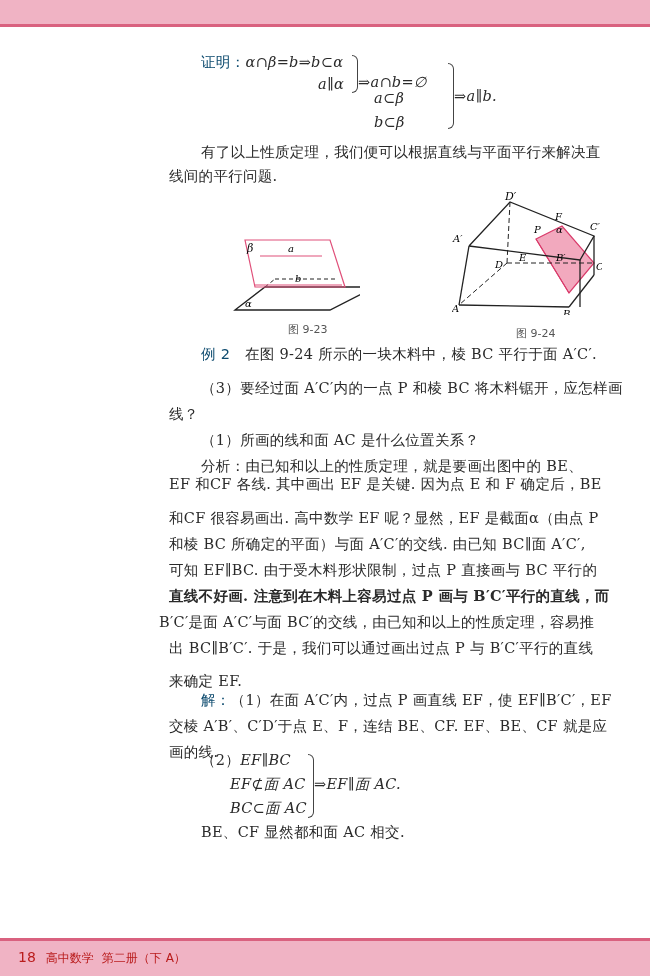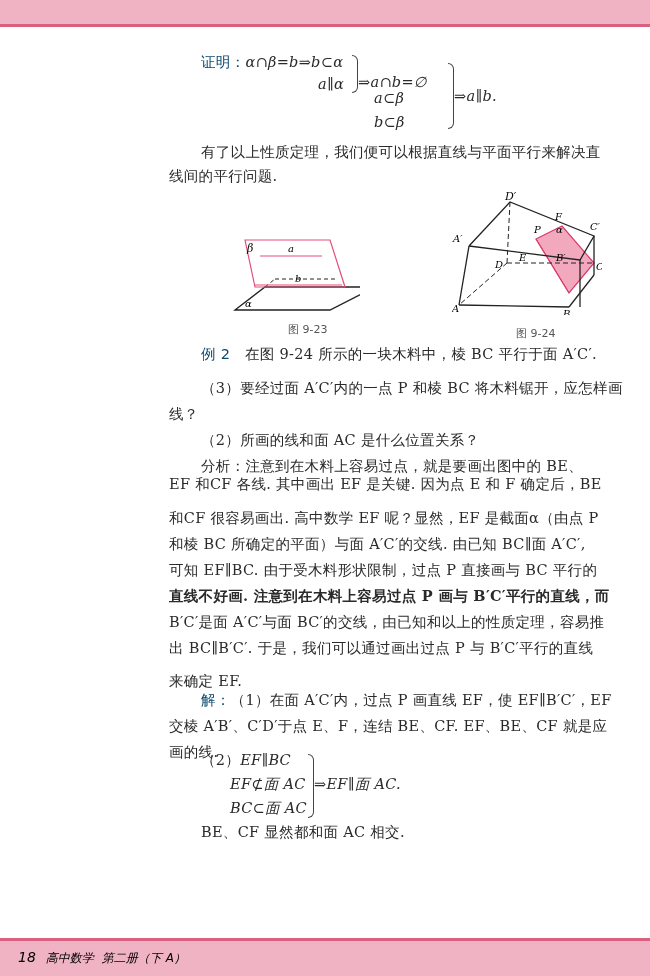--- a/index.html
+++ b/index.html
@@ -15,21 +15,21 @@
       border-bottom: 3px solid #d9617f;
     }
     .bottom-band {
       position: absolute; left: 0; top: 938px; width: 650px; height: 38px;
       background: #f0b3c4;
       border-top: 3px solid #d9617f;
     }
     .footer-text {
       position: absolute; left: 18px; top: 8px;
       font-family: "DejaVu Sans", "Liberation Sans", sans-serif;
-      font-size: 12px; color: #000000; font-style: italic;
+      font-size: 12px; color: #b91c1c;
     }
     .footer-text .pg { font-size: 14px; margin-right: 10px; }
     .footer-text .sep { margin-left: 8px; }
 
     .line {
       position: absolute; font-size: 14.5px; line-height: 20px; white-space: nowrap;
       letter-spacing: 0.3px;
     }
     .math { font-style: italic; font-family: "DejaVu Serif", "Liberation Serif", serif; }
     .red { color: #0c4a6e; font-family: "DejaVu Sans", "Liberation Sans", sans-serif; }
@@ -108,29 +108,29 @@
   <text x="0" y="122" font-size="10">A</text>
   <text x="111" y="127" font-size="10">B</text>
 </svg>
 <div class="caption" style="left:508px; top:326px;">图 9-24</div>
 
 <div class="line" style="left:201px; top:344px;">
   <span class="red">例 2</span>&nbsp;&nbsp;&nbsp;<span>在图 9-24 所示的一块木料中，棱 BC 平行于面 A′C′.</span>
 </div>
 <div class="line" style="left:201px; top:378px;">（3）要经过面 A′C′内的一点 P 和棱 BC 将木料锯开，应怎样画</div>
 <div class="line" style="left:169px; top:404px;">线？</div>
-<div class="line" style="left:201px; top:430px;">（2）所画的线和面 AC 是什么位置关系？</div>
+<div class="line" style="left:201px; top:430px;">（1）所画的线和面 AC 是什么位置关系？</div>
 
-<div class="line" style="left:201px; top:456px;">分析：注意到在木料上容易过点，就是要画出图中的 BE、</div>
+<div class="line" style="left:201px; top:456px;">分析：由已知和以上的性质定理，就是要画出图中的 BE、</div>
 <div class="line" style="left:169px; top:474px;">EF 和CF 各线. 其中画出 EF 是关键. 因为点 E 和 F 确定后，BE</div>
 <div class="line" style="left:169px; top:508px;">和CF 很容易画出. 高中数学 EF 呢？显然，EF 是截面α（由点 P</div>
 <div class="line" style="left:169px; top:534px;">和棱 BC 所确定的平面）与面 A′C′的交线. 由已知 BC∥面 A′C′,</div>
 <div class="line" style="left:169px; top:560px;">可知 EF∥BC. 由于受木料形状限制，过点 P 直接画与 BC 平行的</div>
 <div class="line" style="left:169px; top:586px;font-weight:bold;">直线不好画. 注意到在木料上容易过点 P 画与 B′C′平行的直线，而</div>
-<div class="line" style="left:169px; top:612px;text-align:center;">B′C′是面 A′C′与面 BC′的交线，由已知和以上的性质定理，容易推</div>
+<div class="line" style="left:159px; top:612px;text-align:center;">B′C′是面 A′C′与面 BC′的交线，由已知和以上的性质定理，容易推</div>
 <div class="line" style="left:169px; top:638px;">出 BC∥B′C′. 于是，我们可以通过画出过点 P 与 B′C′平行的直线</div>
 <div class="line" style="left:169px; top:664px;margin-top:7px;">来确定 EF.</div>
 
 <div class="line" style="left:201px; top:690px;">
   <span class="red">解：</span><span>（1）在面 A′C′内，过点 P 画直线 EF，使 EF∥B′C′，EF</span>
 </div>
 <div class="line" style="left:169px; top:716px;">交棱 A′B′、C′D′于点 E、F，连结 BE、CF. EF、BE、CF 就是应</div>
 <div class="line" style="left:169px; top:742px;">画的线.</div>
 
 <div class="line" style="left:201px; top:750px;">

